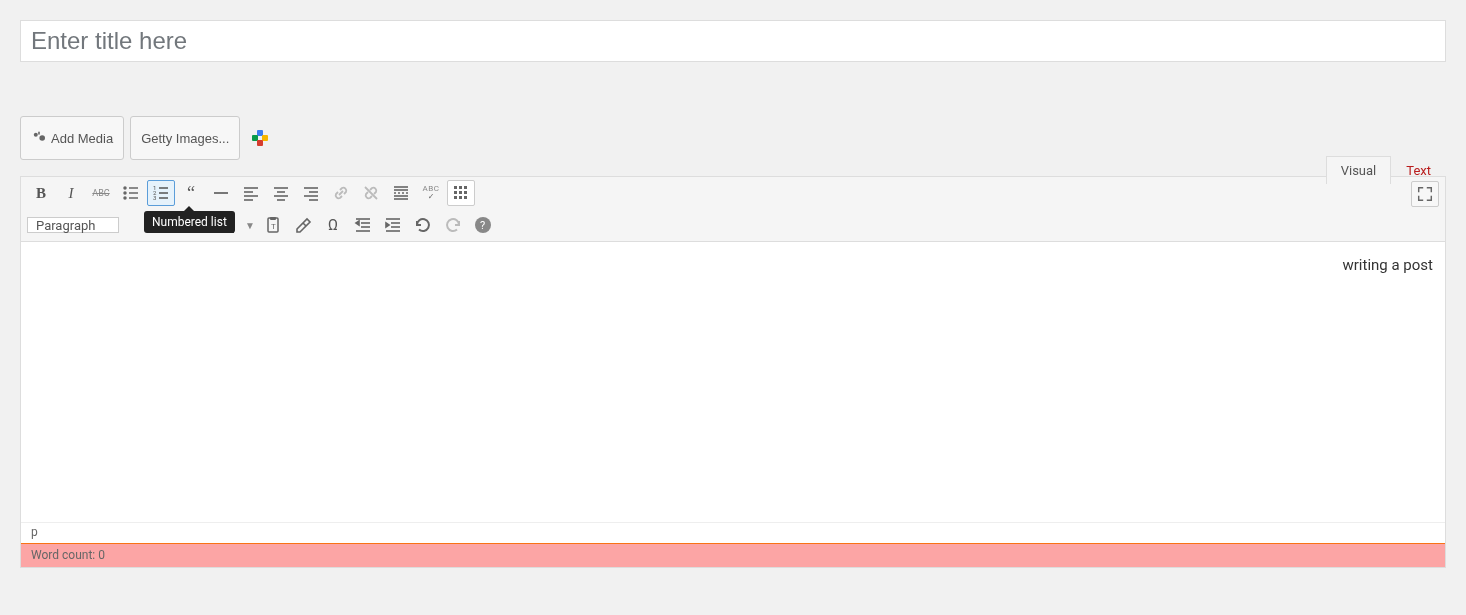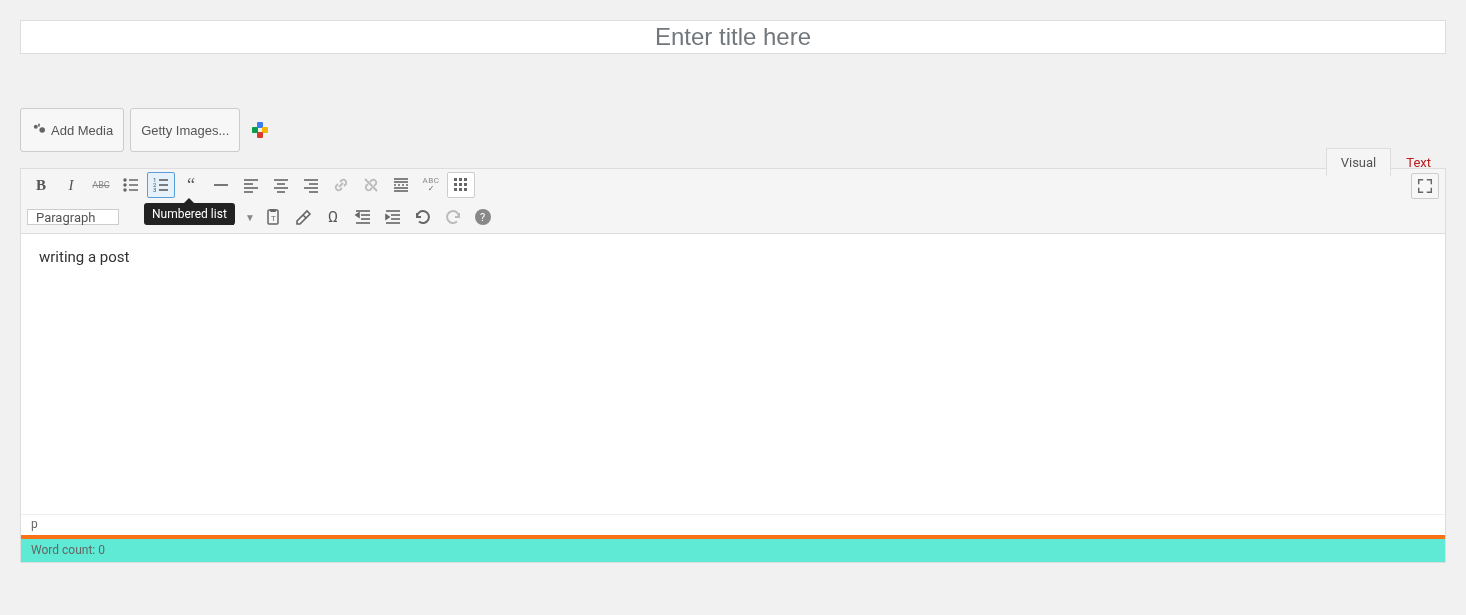--- a/index.html
+++ b/index.html
@@ -6,29 +6,28 @@
   body {
     background: #f1f1f1;
     font-family: -apple-system, BlinkMacSystemFont, "Segoe UI", Roboto, "Helvetica Neue", Arial, sans-serif;
     font-size: 13px;
     color: #32373c;
     padding: 20px;
     width: 1466px;
   }
   .title-input {
     width: 100%;
-    height: 34px;
+    height: 42px;
     padding: 14px 10px;
     font-size: 24px;
     line-height: 1.3;
     border: 1px solid #ddd;
     background: #fff;
     color: #32373c;
     outline: none;
-    text-align: center;
   }
   .title-input::placeholder { color: #72777c; }
   .media-row {
     margin-top: 44px;
     display: flex;
     align-items: center;
     gap: 6px;
     position: relative;
   }
   .btn {
@@ -147,34 +146,35 @@
   }
   .distract-btn {
     position:absolute; right:6px; top:4px;
     width:28px;height:26px;border:1px solid #ccc;background:#f7f7f7;
     display:flex;align-items:center;justify-content:center;cursor:pointer;
     border-radius:2px;
   }
   .content {
     background: #fff;
     min-height: 280px;
-    padding: 14px 18px;
+    padding: 14px 12px;
     font-size: 15px;
     color: #333;
+    text-align: right;
   }
   .status-path {
     background: #fff;
     border-top: 1px solid #eee;
     padding: 2px 10px 4px;
     font-size: 12px;
     color: #666;
   }
   .status-count {
-    background: #5eead4;
-    border-top: 4px solid #f97316;
+    background: #fca5a5;
+    border-top: 1px solid #f97316;
     padding: 4px 10px 5px;
     font-size: 12px;
     color: #666;
   }
   .form-icon {
     width:14px;height:12px;
     display:inline-block;
     border:1px solid #666;
     position:relative;
   }

